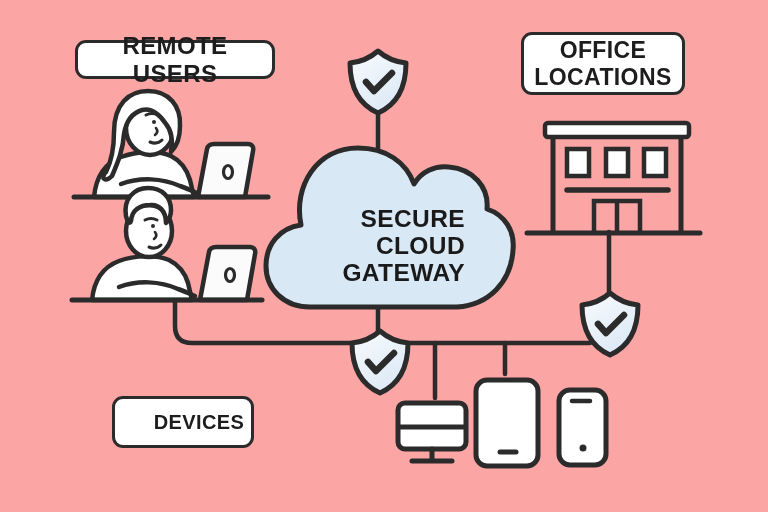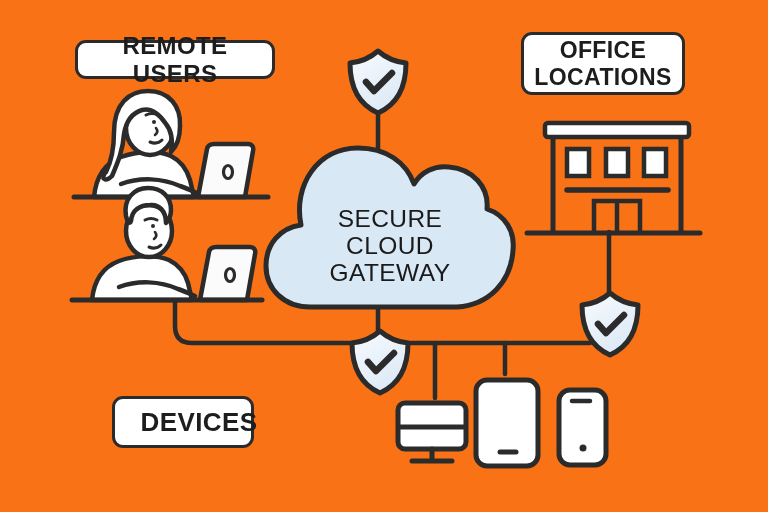--- a/index.html
+++ b/index.html
@@ -1,32 +1,32 @@
 <!DOCTYPE html>
 <html><head>
 <meta charset="utf-8">
 <style>
   html,body{margin:0;padding:0;background:#fff;}
   .stage{
-    position:relative;width:768px;height:512px;background:#f97316;overflow:hidden;
+    position:relative;width:768px;height:512px;background:#fca5a5;overflow:hidden;
     font-family:"Liberation Sans","DejaVu Sans",sans-serif;color:#1d1d1d;
   }
   .stage svg{position:absolute;left:0;top:0;}
   .label-box{
     position:absolute;display:flex;align-items:center;justify-content:center;
     background:#ffffff;border:3.5px solid #2b2b2b;border-radius:11px;
     font-weight:700;color:#1d1d1d;letter-spacing:.4px;text-align:center;
     box-sizing:border-box;
   }
   .label-remote{left:75px;top:40px;width:200px;height:39px;font-size:24px;}
   .label-office{left:521px;top:32px;width:164px;height:63px;font-size:23px;line-height:27px;padding:0 8px;}
-  .label-devices{left:112px;top:396px;width:142px;height:52px;font-size:26px;padding-left:32px;}
+  .label-devices{left:112px;top:396px;width:142px;height:52px;font-size:20px;padding-left:32px;}
   .cloud-title{
-    position:absolute;left:299px;top:205px;width:182px;text-align:center;
-    font-weight:400;font-size:24.5px;line-height:27px;letter-spacing:.4px;color:#1a1a1a;
+    position:absolute;left:283px;top:205px;width:182px;text-align:right;
+    font-weight:700;font-size:24.5px;line-height:27px;letter-spacing:.4px;color:#1a1a1a;
   }
 </style>
 </head>
 <body>
 
 <div class="stage">
 
   <svg width="768" height="512" viewBox="0 0 768 512">
     <defs>
       <linearGradient id="shieldFill" x1="0" y1="0" x2="0.6" y2="1">

